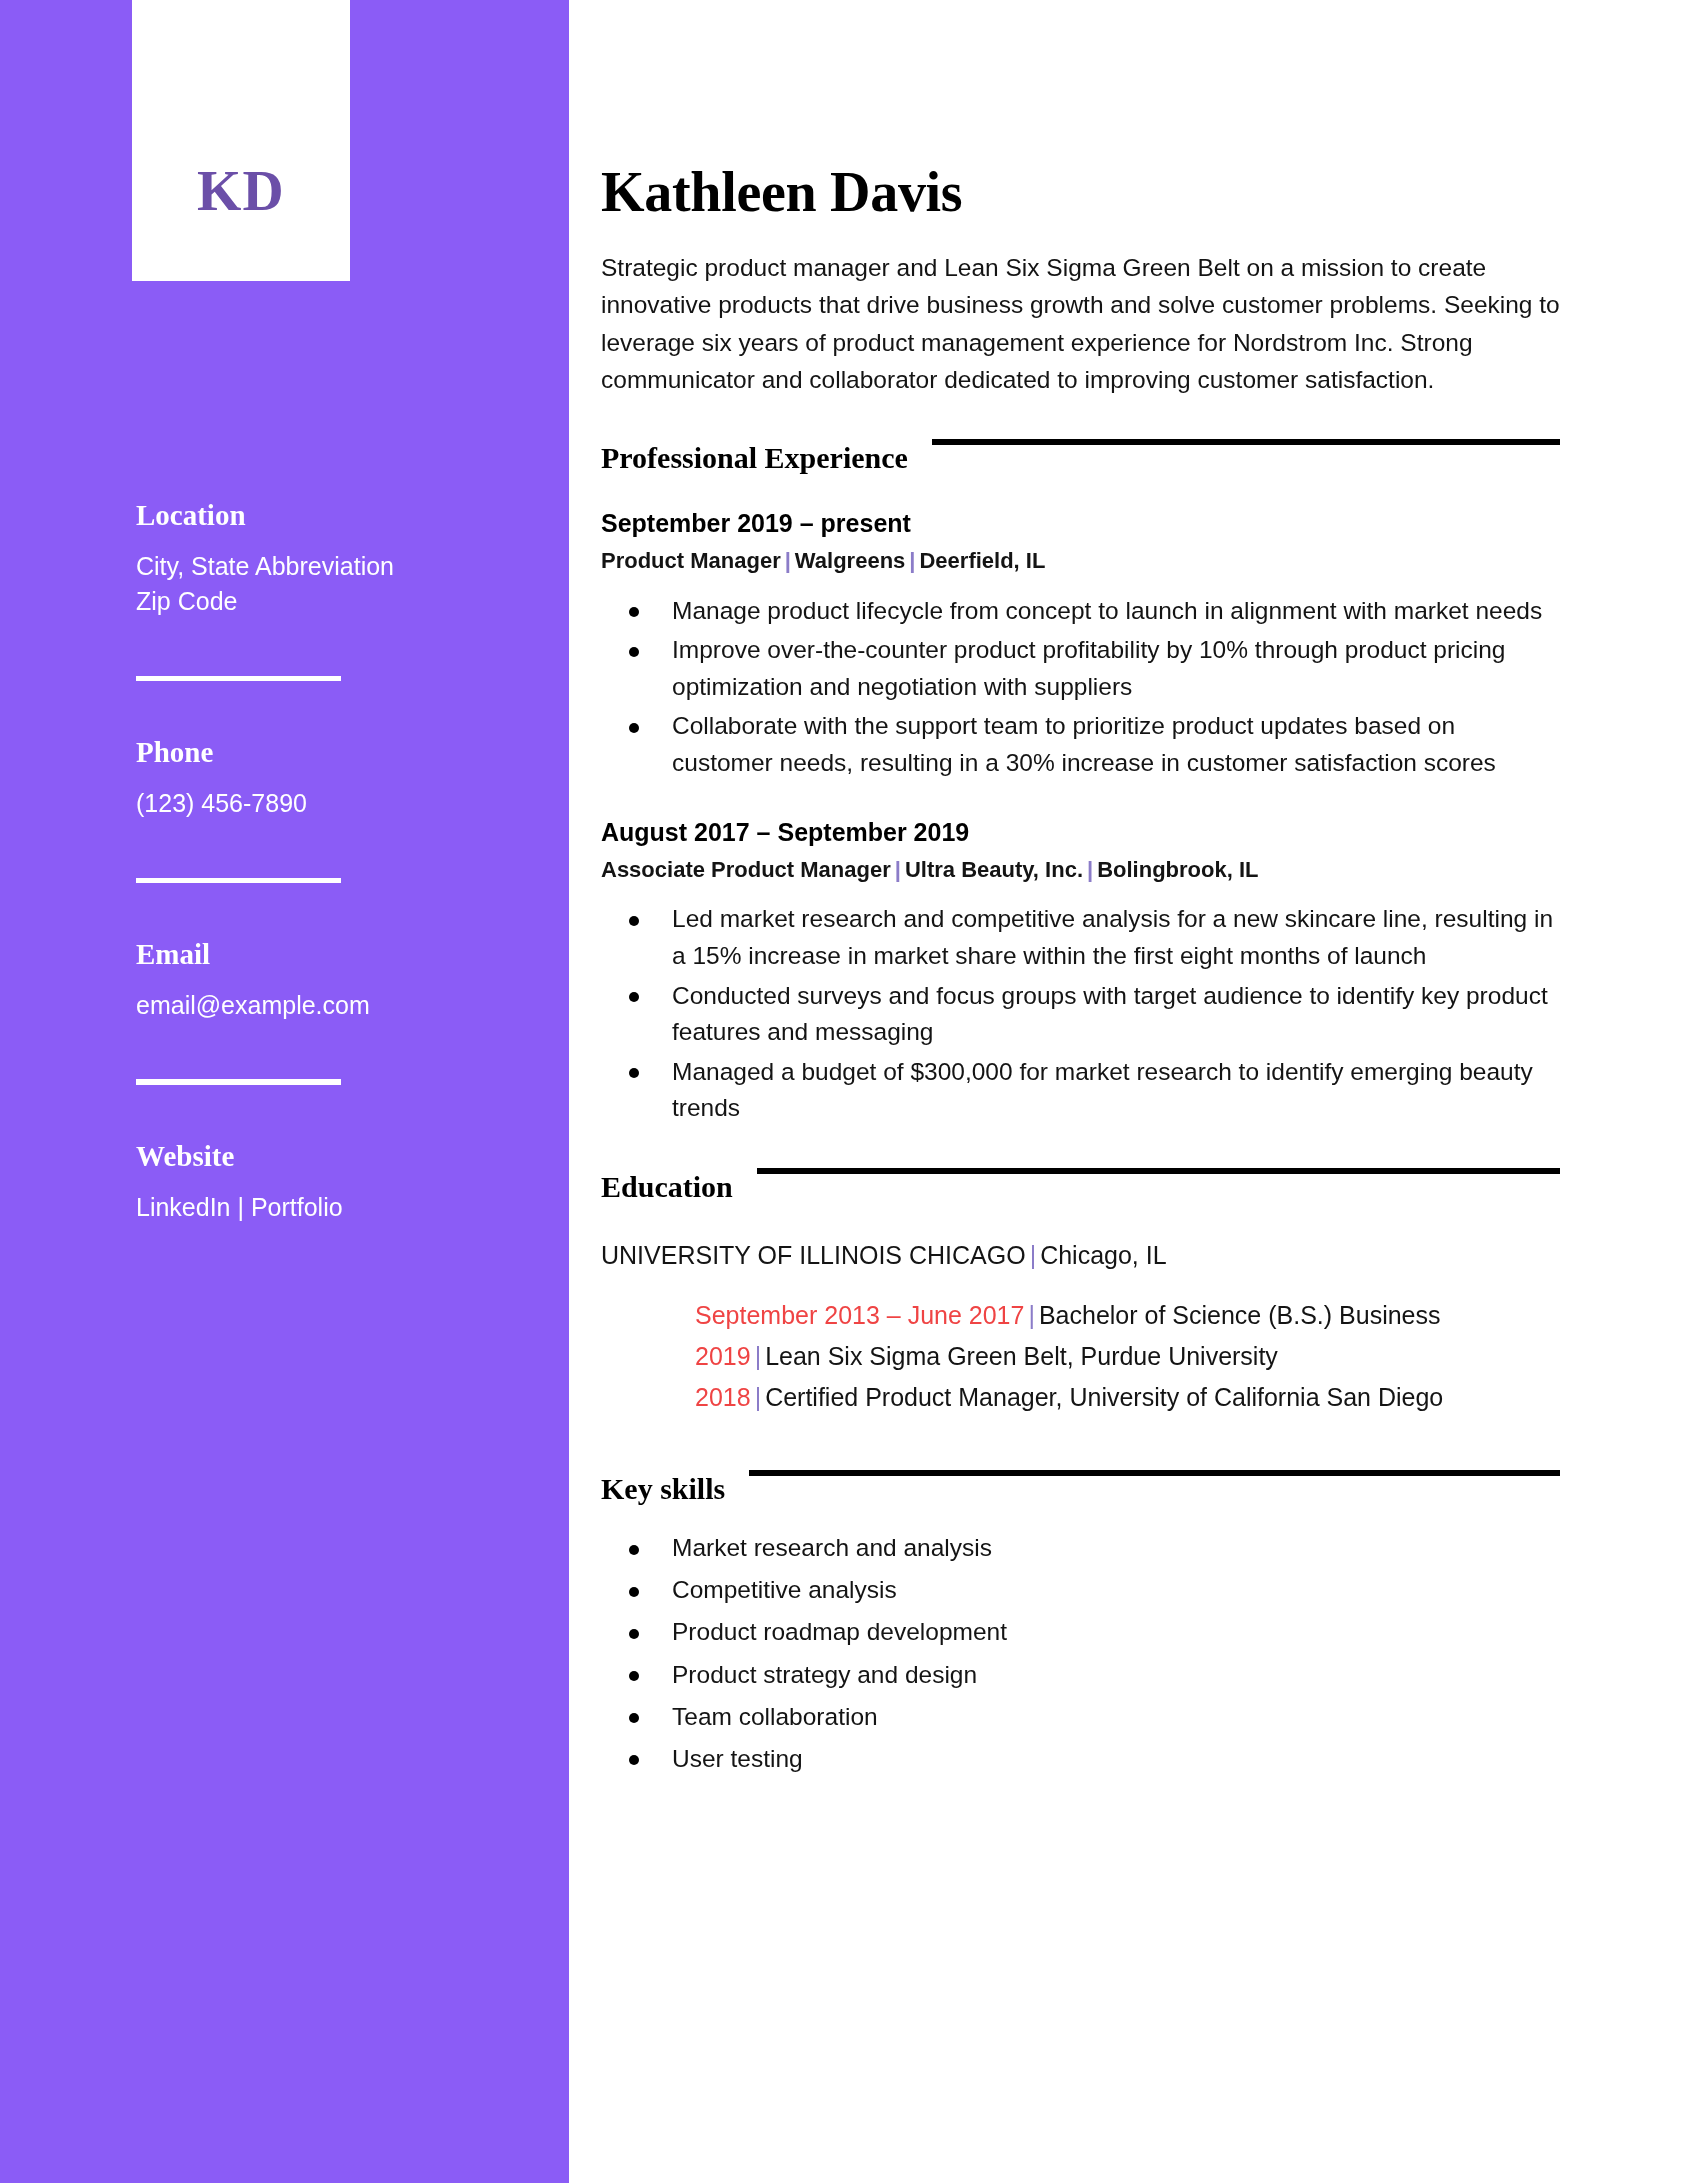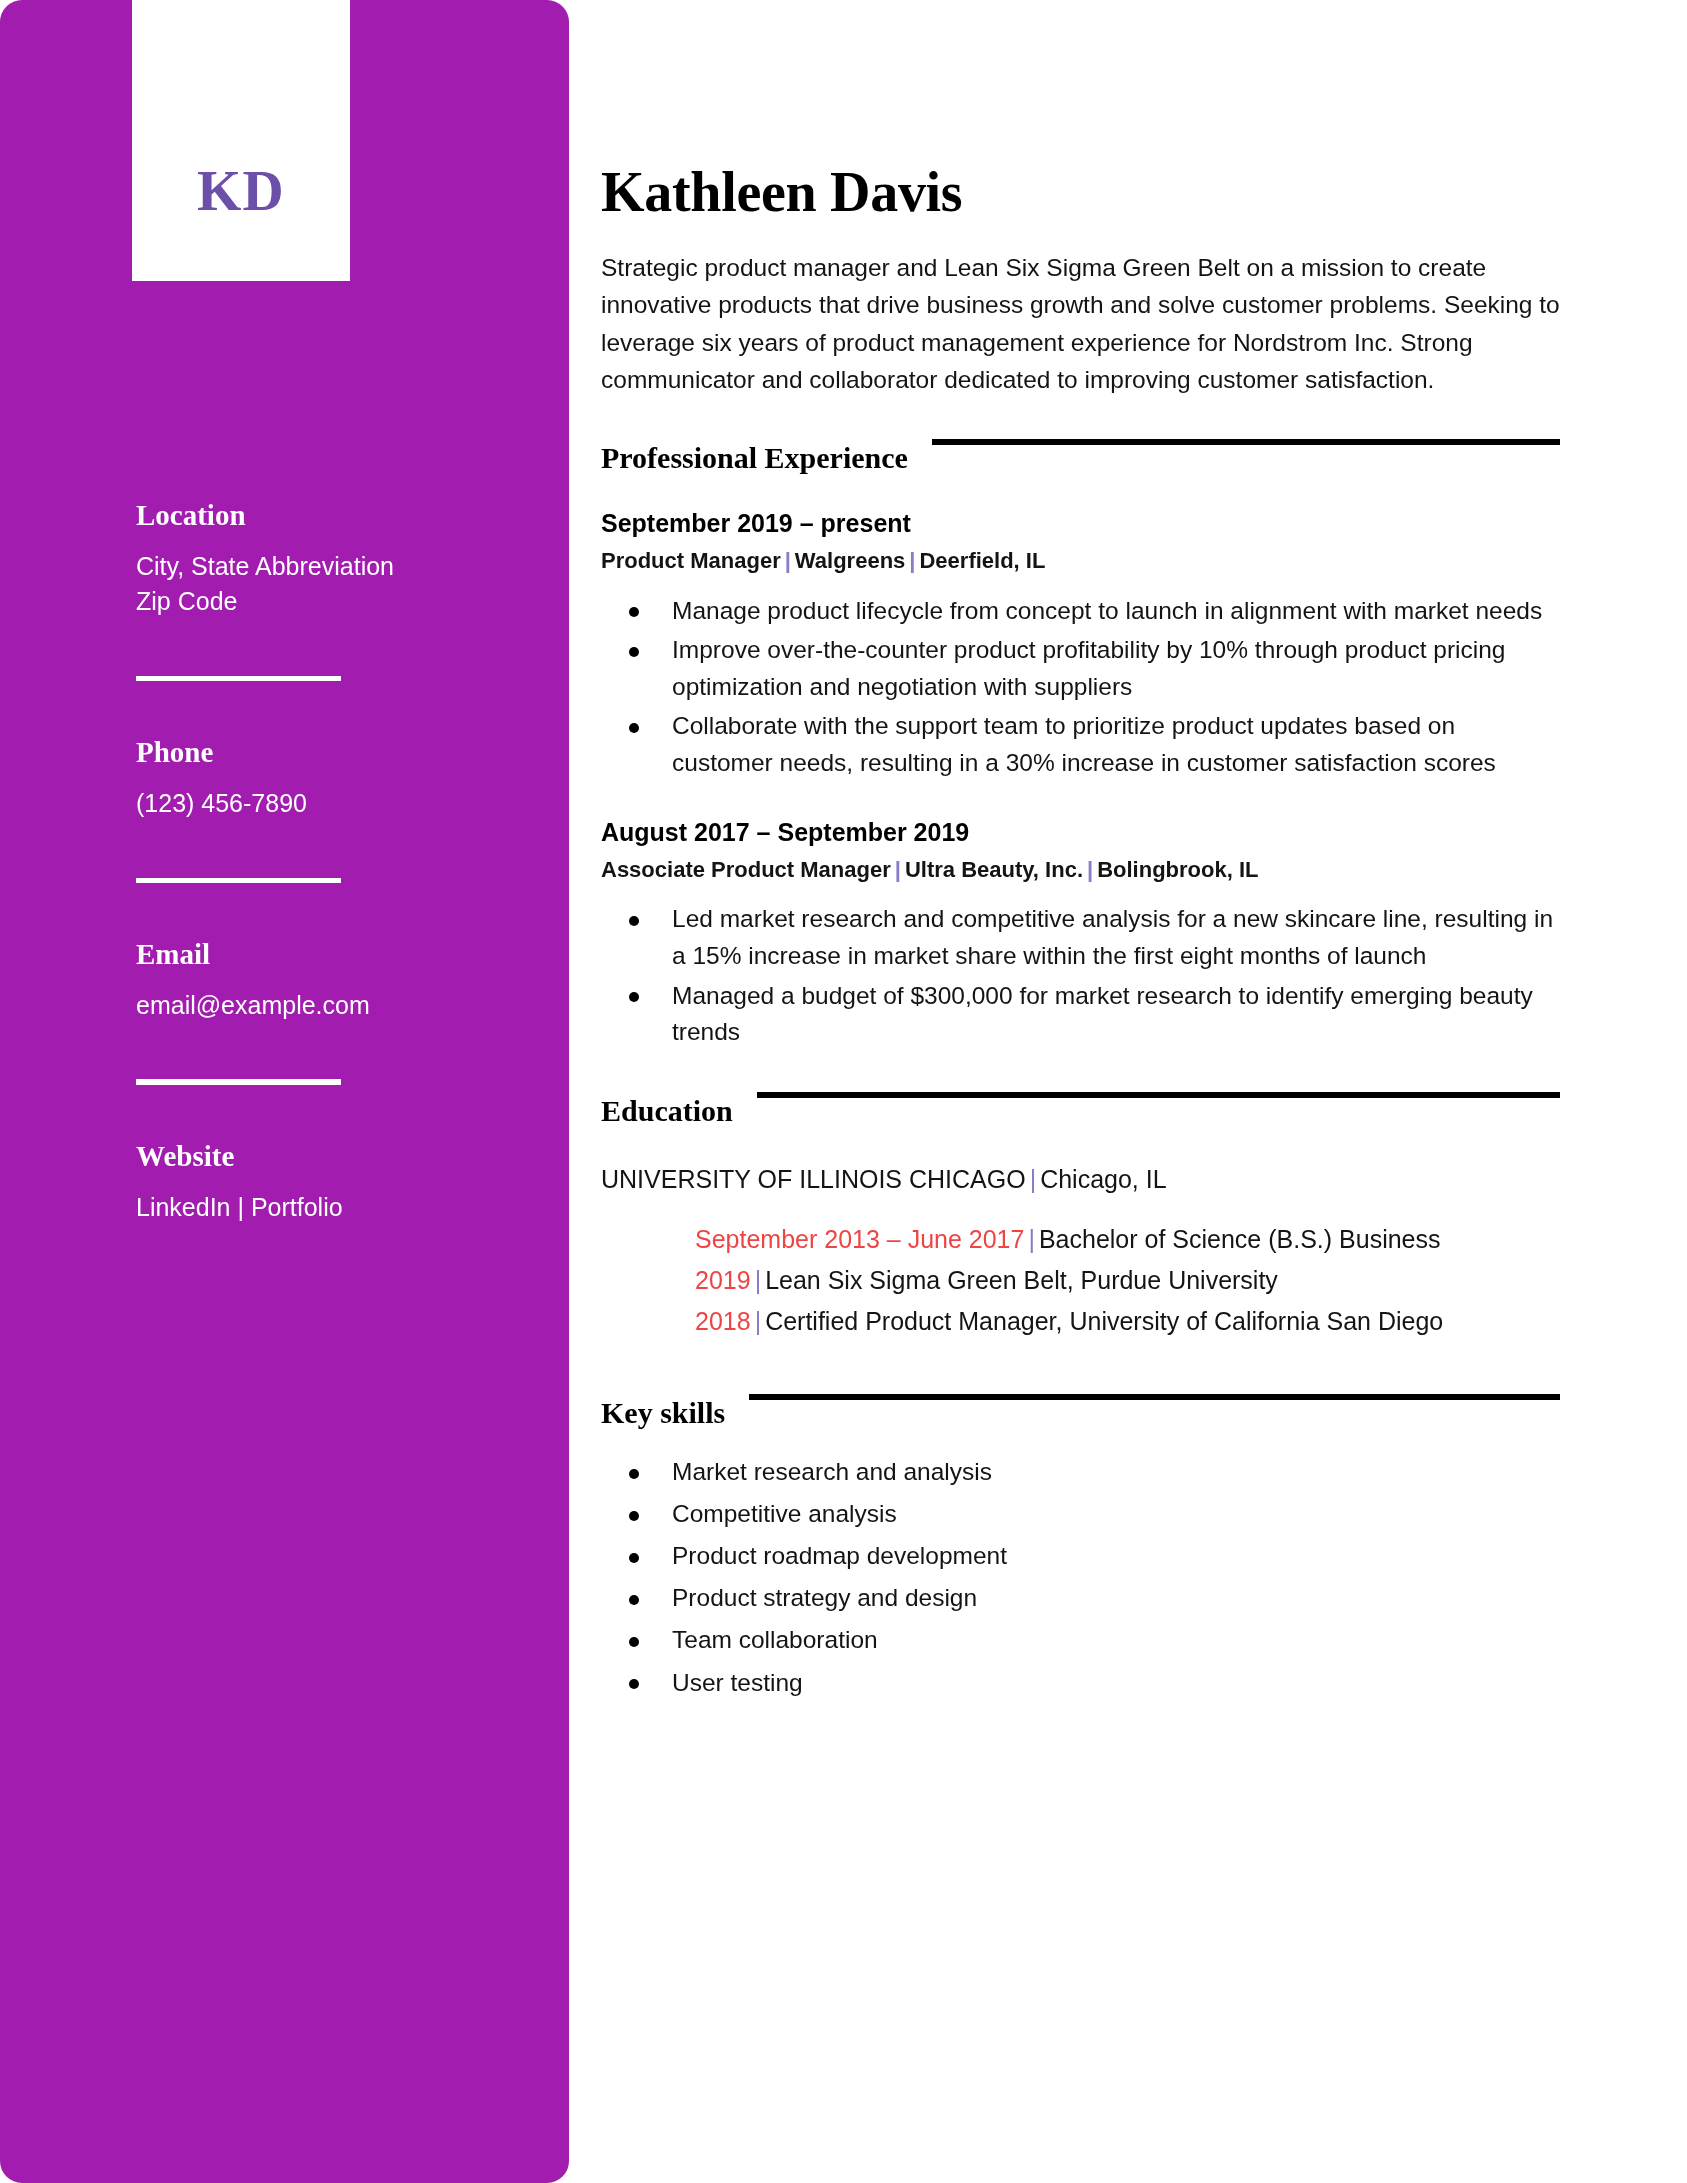--- a/index.html
+++ b/index.html
@@ -16,23 +16,22 @@
     font-family: "Liberation Sans", sans-serif;
   }
 
   
   .sidebar {
     position: absolute;
     left: 0;
     top: 0;
     width: 569px;
     height: 2183px;
-    background: #a21caf;
+    background: #8b5cf6;
     box-sizing: border-box;
-    border-radius: 22px;
   }
   .monogram-box {
     position: absolute;
     left: 132px;
     top: 0;
     width: 218px;
     height: 281px;
     background: #ffffff;
     display: flex;
     align-items: center;
@@ -286,20 +285,21 @@
           <li>Improve over-the-counter product profitability by 10% through product pricing optimization and negotiation with suppliers</li>
           <li>Collaborate with the support team to prioritize product updates based on customer needs, resulting in a 30% increase in customer satisfaction scores</li>
         </ul>
       </div>
 
       <div class="job">
         <p class="job-dates">August 2017 – September 2019</p>
         <p class="job-line"><span>Associate Product Manager</span><span class="sep">|</span><span>Ultra Beauty, Inc.</span><span class="sep">|</span><span>Bolingbrook, IL</span></p>
         <ul class="bullets">
           <li>Led market research and competitive analysis for a new skincare line, resulting in a 15% increase in market share within the first eight months of launch</li>
+          <li>Conducted surveys and focus groups with target audience to identify key product features and messaging</li>
           <li>Managed a budget of $300,000 for market research to identify emerging beauty trends</li>
         </ul>
       </div>
     </section>
 
     <section class="section">
       <div class="section-header-row">
         <div class="section-title">Education</div>
         <div class="section-rule"></div>
       </div>

